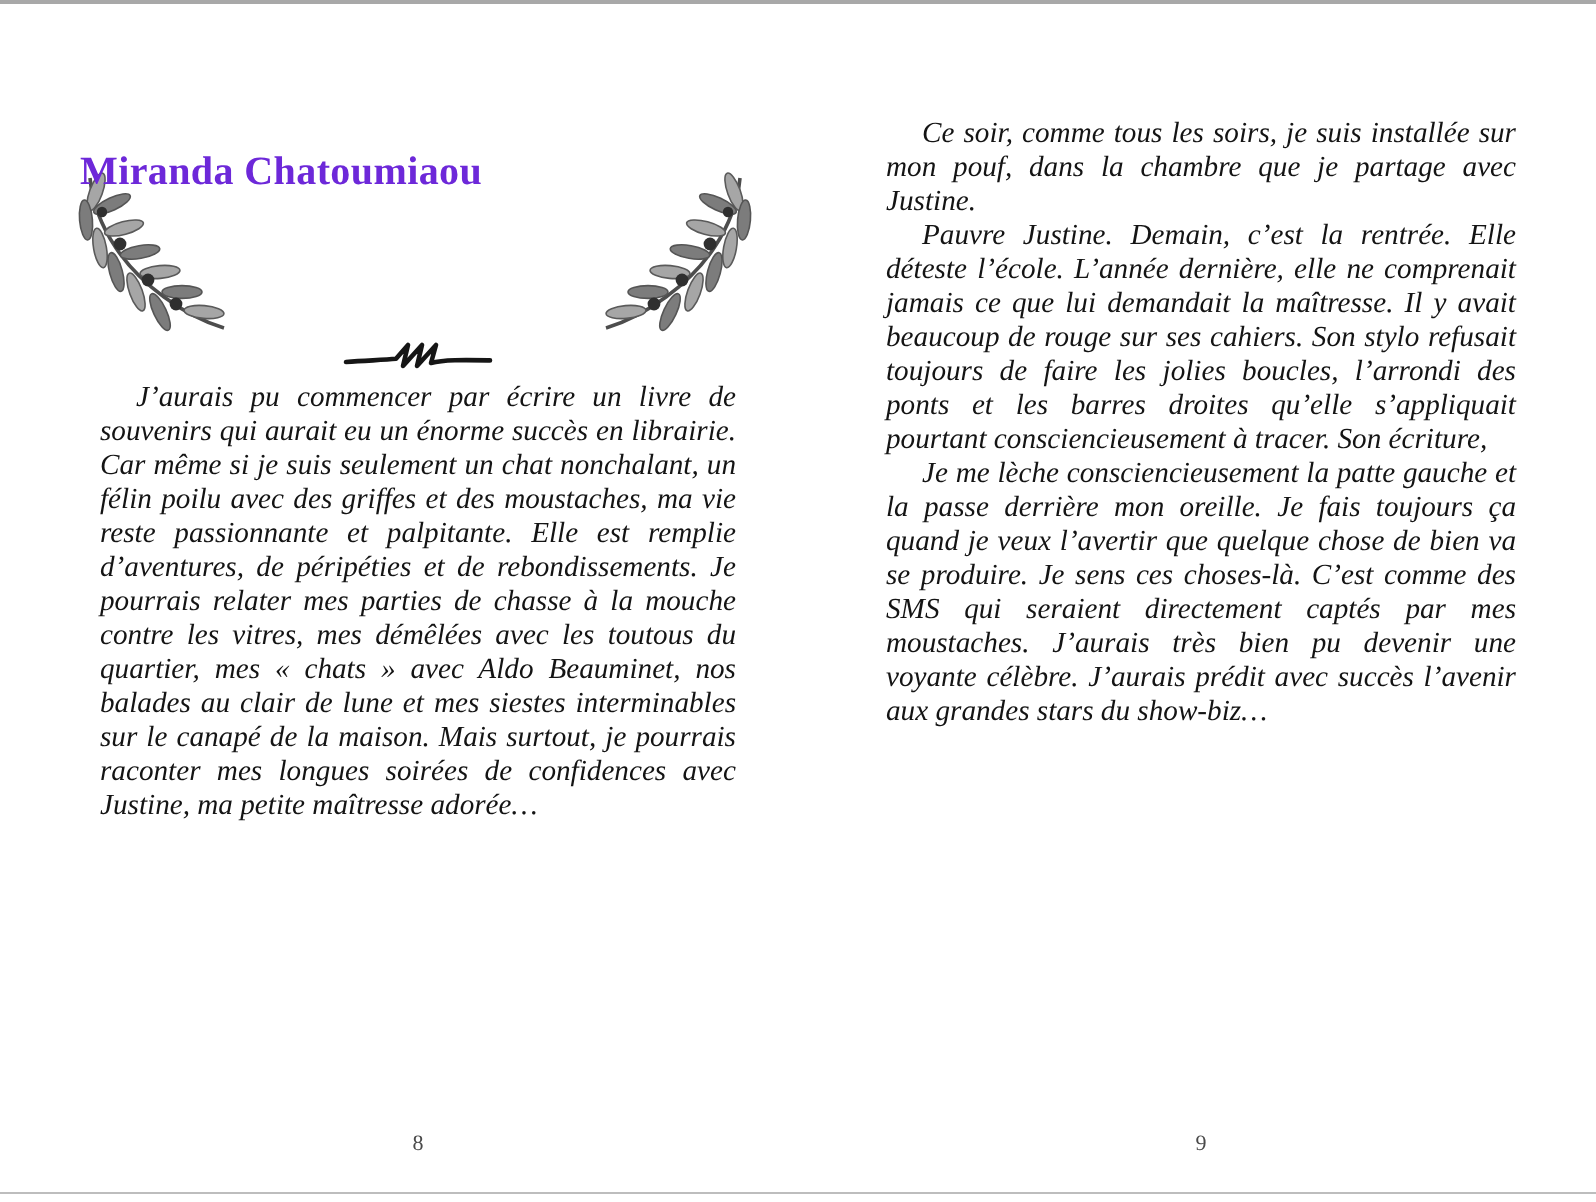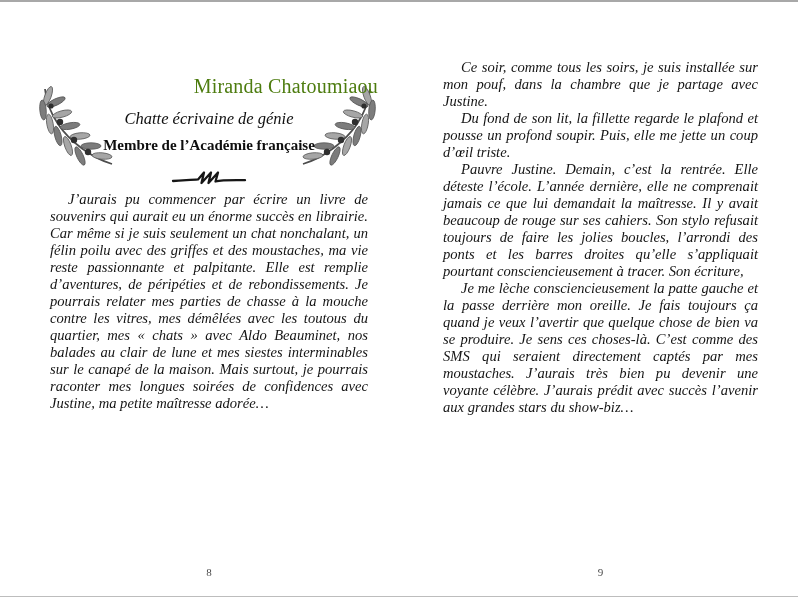--- a/index.html
+++ b/index.html
@@ -7,22 +7,22 @@
     position:relative; width:798px; height:601px; background:#ffffff;
     overflow:hidden; font-family:"Liberation Serif", serif; color:#141414;
   }
   .rule-top    { position:absolute; top:0; left:0; width:798px; height:2px; background:#a8a8a8; }
   .rule-bottom { position:absolute; top:596px; left:0; width:798px; height:1px; background:#bdbdbd; }
 
   .page-left  { position:absolute; left:50px;  top:0; width:318px; height:601px; }
   .page-right { position:absolute; left:443px; top:0; width:315px; height:601px; }
 
   .title {
-    position:absolute; top:75px; left:-10px; right:-10px; text-align:right;
-    font-weight:normal; font-size:20px; letter-spacing:.2px; color:#4d7c0f;
+    position:absolute; top:75px; left:-10px; right:-10px; text-align:left;
+    font-weight:bold; font-size:20px; letter-spacing:.2px; color:#6d28d9;
   }
   .subtitle {
     position:absolute; top:109px; left:0; right:0; text-align:center;
     font-style:italic; font-size:16.5px; color:#101010;
   }
   .affiliation {
     position:absolute; top:137px; left:0; right:0; text-align:center;
     font-weight:bold; font-size:15px; color:#0e0e0e;
   }
   .divider { position:absolute; top:168px; left:50%; margin-left:-39px; }
@@ -98,38 +98,35 @@
       </g>
       <g fill="#2f2f2f">
         <circle cx="24" cy="38" r="3.2"></circle>
         <circle cx="38" cy="56" r="3.2"></circle>
         <circle cx="52" cy="68" r="3.2"></circle>
         <circle cx="15" cy="22" r="2.6"></circle>
       </g>
     </svg>
 
     <div class="title">Miranda Chatoumiaou</div>
-    <div class="subtitle">Chatte écrivaine de génie</div>
-    <div class="affiliation">Membre de l’Académie française</div>
 
     <svg class="divider" width="78" height="22" viewBox="0 0 78 22">
       <path d="M3,13 C14,12.2 22,12 28,11.4 L34,4.5 L31.5,15 L41,4.5 L38.5,15 L48,4.5 L45.5,13.5 C52,11.8 62,12 75,12.2" stroke="#161616" stroke-width="2.3" fill="none" stroke-linecap="round" stroke-linejoin="round"></path>
     </svg>
 
     <div class="body-block">
       <p>J’aurais pu commencer par écrire un livre de souvenirs qui aurait eu un énorme succès en librairie. Car même si je suis seulement un chat nonchalant, un félin poilu avec des griffes et des moustaches, ma vie reste passionnante et palpitante. Elle est remplie d’aventures, de péripéties et de rebondissements. Je pourrais relater mes parties de chasse à la mouche contre les vitres, mes démêlées avec les toutous du quartier, mes «&nbsp;chats&nbsp;» avec Aldo Beauminet, nos balades au clair de lune et mes siestes interminables sur le canapé de la maison. Mais surtout, je pourrais raconter mes longues soirées de confidences avec Justine, ma petite maîtresse adorée…</p>
     </div>
 
     <div class="pagenum">8</div>
   </div>
 
   <div class="page-right">
     <div class="body-block">
       <p>Ce soir, comme tous les soirs, je suis installée sur mon pouf, dans la chambre que je partage avec Justine.</p>
-      <p>Du fond de son lit, la fillette regarde le plafond et pousse un profond soupir. Puis, elle me jette un coup d’œil triste.</p>
       <p>Pauvre Justine. Demain, c’est la rentrée. Elle déteste l’école. L’année dernière, elle ne comprenait jamais ce que lui demandait la maîtresse. Il y avait beaucoup de rouge sur ses cahiers. Son stylo refusait toujours de faire les jolies boucles, l’arrondi des ponts et les barres droites qu’elle s’appliquait pourtant consciencieusement à tracer. Son écriture,</p>
       <p>Je me lèche consciencieusement la patte gauche et la passe derrière mon oreille. Je fais toujours ça quand je veux l’avertir que quelque chose de bien va se produire. Je sens ces choses-là. C’est comme des SMS qui seraient directement captés par mes moustaches. J’aurais très bien pu devenir une voyante célèbre. J’aurais prédit avec succès l’avenir aux grandes stars du show-biz…</p>
     </div>
 
     <div class="pagenum">9</div>
   </div>
 
   <div class="rule-bottom"></div>
 </div>
 

